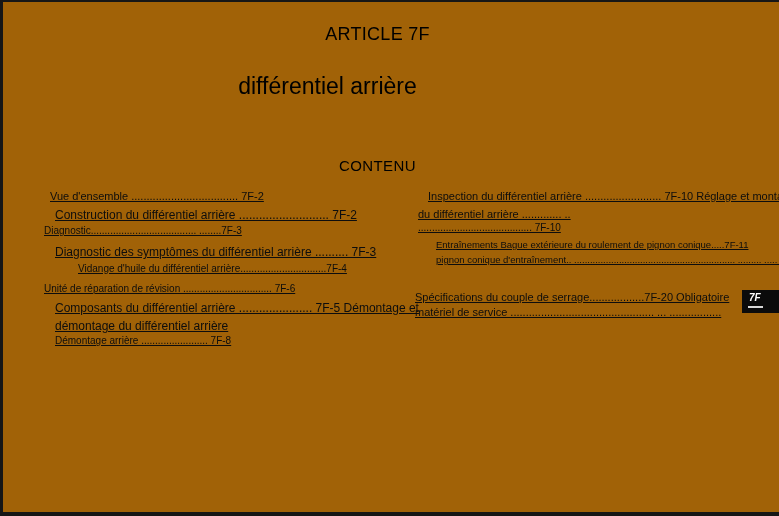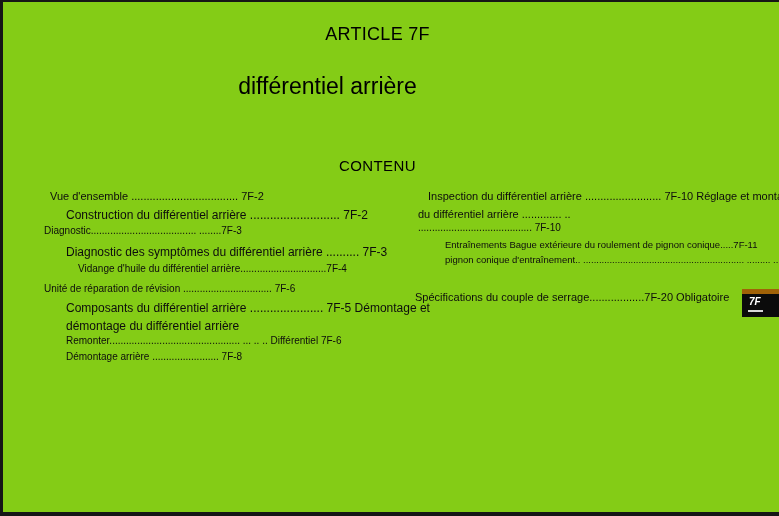--- a/index.html
+++ b/index.html
@@ -4,21 +4,21 @@
 <style>
   html,body{margin:0;padding:0;}
   body{
     width:779px;height:516px;
     background:#ffffff;
     font-family:"Liberation Sans","DejaVu Sans",sans-serif;
     color:#111;
     overflow:hidden;
     position:relative;
   }
-  .page{position:absolute;inset:0;background:#84cc16;}
+  .page{position:absolute;inset:0;background:#a16207;}
   
   .edge-top{position:absolute;top:0;left:0;width:779px;height:2px;background:#161616;}
   .edge-left{position:absolute;top:0;left:0;width:3px;height:516px;background:#161616;}
   .edge-bottom{position:absolute;bottom:0;left:0;width:779px;height:4px;background:#161616;}
 
   .article-heading{
     position:absolute;top:24px;left:-12px;width:779px;
     text-align:center;font-size:18px;color:#000;letter-spacing:.3px;
   }
   .doc-title{
@@ -26,36 +26,36 @@
     text-align:center;font-size:23px;color:#000;
   }
   .contents-heading{
     position:absolute;top:157px;left:-12px;width:779px;
     text-align:center;font-size:15px;color:#000;letter-spacing:.4px;
   }
 
   .toc-col{position:absolute;top:190px;}
   .toc-left{left:44px;width:345px;}
   .toc-right{left:415px;width:364px;}
-  .ln{display:block;white-space:nowrap;line-height:1.2;color:#0d0d0d;}
+  .ln{display:block;white-space:nowrap;line-height:1.2;color:#0d0d0d;text-decoration:underline;}
 
   
   .f14{font-size:10px}.f12{font-size:12px}.f11{font-size:11px}
   .f10{font-size:10px}.f9{font-size:9.5px}
   
-  .in1{margin-left:6px}.in2{margin-left:22px}.in3{margin-left:34px}
-  .in4{margin-left:13px}.in5{margin-left:3px}.in6{margin-left:30px}
+  .in1{margin-left:6px}.in2{margin-left:11px}.in3{margin-left:34px}
+  .in4{margin-left:13px}.in5{margin-left:3px}.in6{margin-left:21px}
   
   .h14{height:14px}.h15{height:15px}.h16{height:16px}.h17{height:17px}
   .h18{height:18px}.h19{height:19px}.h20{height:20px}.h37{height:37px}
 
   
   .section-tab{
     position:absolute;top:289px;right:0;width:37px;height:23px;
-    background:#0b0b0b;border-top:5px solid #a16207;
+    background:#0b0b0b;border-top:1px solid #a16207;
   }
   .section-tab .tab-text{
     position:absolute;top:2px;left:7px;
     color:#fff;font-size:10px;font-weight:bold;font-style:italic;
   }
   .section-tab .tab-underline{
     position:absolute;top:16px;left:6px;width:15px;height:2px;background:#d8d8d8;
   }
 </style>
 </head>
@@ -73,31 +73,31 @@
 
   <div class="toc-col toc-left">
     <div class="ln f11 in1 h18">Vue d'ensemble ................................... 7F-2</div>
     <div class="ln f12 in2 h17">Construction du différentiel arrière ........................... 7F-2</div>
     <div class="ln f14 h20">Diagnostic...................................... ........7F-3</div>
     <div class="ln f12 in2 h18">Diagnostic des symptômes du différentiel arrière .......... 7F-3</div>
     <div class="ln f10 in3 h20">Vidange d'huile du différentiel arrière...............................7F-4</div>
     <div class="ln f10 h18">Unité de réparation de révision ................................ 7F-6</div>
     <div class="ln f12 in2 h18">Composants du différentiel arrière ...................... 7F-5 Démontage et</div>
     <div class="ln f12 in2 h16">démontage du différentiel arrière</div>
-    <div class="ln f14 in2 h16">Remonter............................................... ... .. .. Différentiel 7F-6</div>
     <div class="ln f14 in2 h18">Démontage arrière ........................ 7F-8</div>
   </div>
 
   <div class="toc-col toc-right">
     <div class="ln f11 in4 h18">Inspection du différentiel arrière ......................... 7F-10 Réglage et montage</div>
     <div class="ln f11 in5 h14">du différentiel arrière ............. ..</div>
     <div class="ln f10 in5 h17">......................................... 7F-10</div>
     <div class="ln f9  in6 h15">Entraînements Bague extérieure du roulement de pignon conique.....7F-11</div>
     <div class="ln f9  in6 h37">pignon conique d'entraînement.. ............................................................. ......... ..... ... 7F-13</div>
     <div class="ln f11 h15">Spécifications du couple de serrage..................7F-20 Obligatoire</div>
+    <div class="ln f11 h19">matériel de service ............................................... ... .................</div>
   </div>
 
   <div class="section-tab">
     <span class="tab-text">7F</span>
     <span class="tab-underline"></span>
   </div>
 
 </div>
 
 </body></html>

